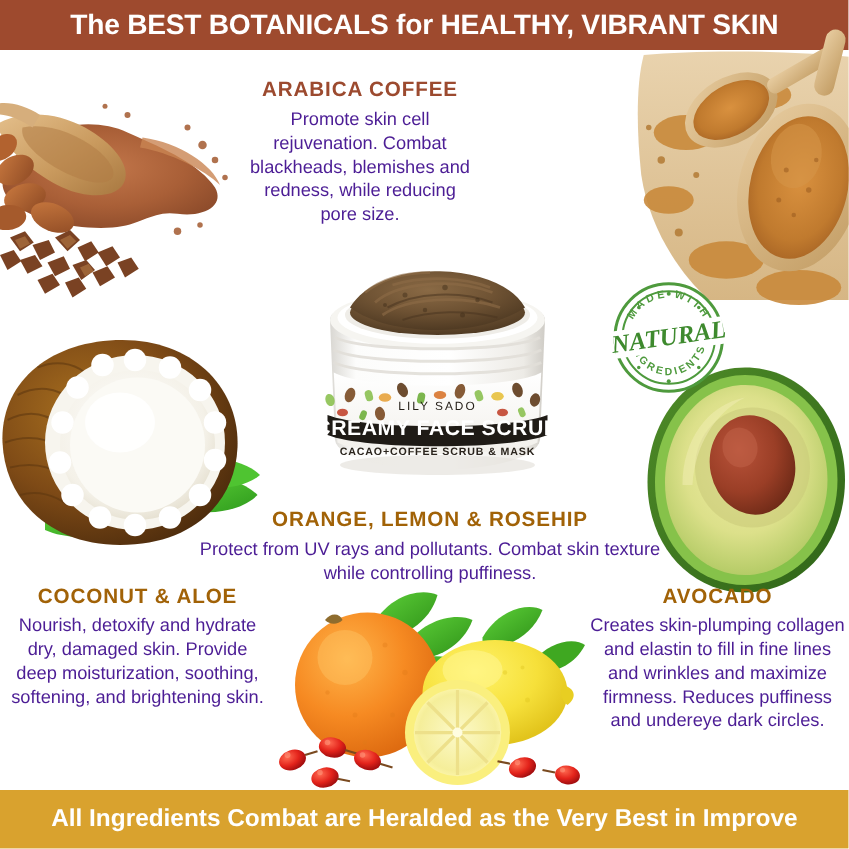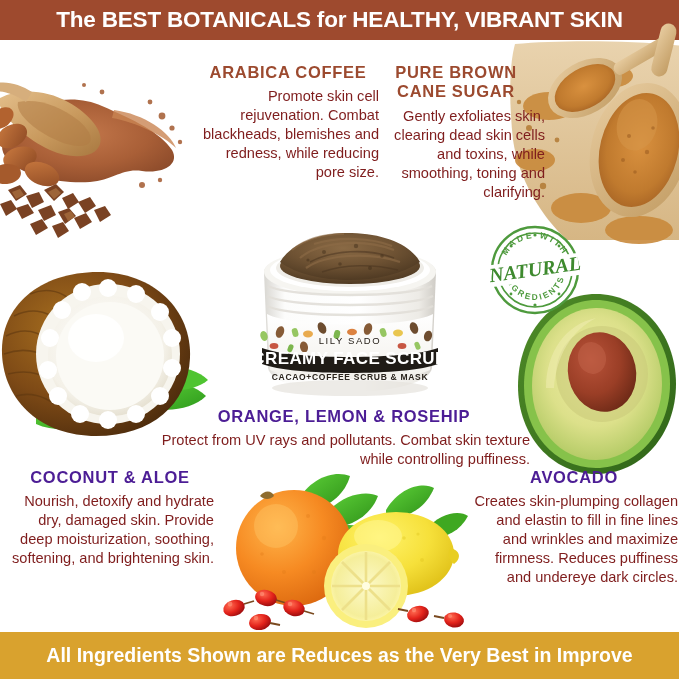--- a/index.html
+++ b/index.html
@@ -10,23 +10,23 @@
   .banner{position:absolute;left:0;width:679px;display:flex;align-items:center;justify-content:center;}
   .banner-top{top:0;height:40px;background:#9E4A2E;text-align:right;}
   .banner-top .txt{color:#fff;font-size:22.5px;font-weight:bold;letter-spacing:-.2px;white-space:nowrap;}
   .banner-bottom{bottom:0;height:47px;background:#D9A22E;}
   .banner-bottom .txt{color:#fff;font-size:19.5px;font-weight:bold;white-space:nowrap;}
   .banner-bottom .u{}
 
   
   .block{position:absolute;text-align:center;}
   .block h3{margin:0 0 5px 0;font-size:16.5px;font-weight:bold;letter-spacing:.7px;line-height:1.18;}
-  .block p{margin:0;font-size:14.6px;line-height:1.30;color:#7f1d1d;text-align:right;}
+  .block p{margin:0;font-size:14.6px;line-height:1.30;color:#4c1d95;}
   .brown h3{color:#9C4A2F;}
-  .green h3{color:#4c1d95;}
+  .green h3{color:#a16207;}
 
   .b-coffee{left:165px;top:63px;width:182px;margin-left:32px;}
   .b-sugar {left:367px;top:63px;width:178px;}
   .b-citrus{left:158px;top:407px;width:372px;}
   .b-coconut{left:6px;top:468px;width:208px;}
   .b-avocado{left:470px;top:468px;width:208px;}
 
   
   .art{position:absolute;}
   svg{display:block;overflow:visible;}
@@ -174,27 +174,20 @@
     </svg>
   </div>
 
   <div class="block brown b-coffee">
     <h3>
       <span>ARABICA COFFEE</span><br>
     </h3>
     <p>Promote skin cell rejuvenation. Combat blackheads, blemishes and redness, while reducing pore size.</p>
   </div>
 
-  <div class="block brown b-sugar">
-    <h3>
-      <span>PURE BROWN</span><br>
-      <span>CANE SUGAR</span>
-    </h3>
-    <p>Gently exfoliates skin, clearing dead skin cells and toxins, while smoothing, toning and clarifying.</p>
-  </div>
 
   <div class="art" style="left:-4px;top:258px;">
     <svg width="216" height="200" viewBox="0 0 216 200">
       <defs>
         <radialGradient id="husk" cx="35%" cy="35%" r="75%">
           <stop offset="0%" stop-color="#A8701F"></stop>
             <stop offset="55%" stop-color="#7E4A16"></stop>
             <stop offset="100%" stop-color="#4A2A0C"></stop>
         </radialGradient>
         <radialGradient id="flesh" cx="45%" cy="40%" r="65%">
@@ -284,21 +277,21 @@
 
       <ellipse cx="92" cy="82" rx="46" ry="48" fill="#C9C878" opacity=".55"></ellipse>
 
       <ellipse cx="92" cy="80" rx="34" ry="40" transform="rotate(-12 92 80)" fill="url(#avPit)"></ellipse>
       <ellipse cx="82" cy="66" rx="14" ry="16" transform="rotate(-12 82 66)" fill="#C2634A" opacity=".5"></ellipse>
 
       <path d="M36 96 C36 60 56 32 86 26 C62 38 46 64 44 96 Z" fill="#F4F0B8" opacity=".45"></path>
     </svg>
   </div>
 
-  <div class="art" style="left:252px;top:228px;">
+  <div class="art" style="left:252px;top:212px;">
     <svg width="196" height="168" viewBox="0 0 196 168">
       <defs>
         <linearGradient id="jarBody" x1="0" y1="0" x2="1" y2="0">
           <stop offset="0%" stop-color="#D9D7D2"></stop>
             <stop offset="12%" stop-color="#FCFCFB"></stop>
           <stop offset="55%" stop-color="#FFFFFF"></stop>
             <stop offset="90%" stop-color="#EDEBE6"></stop>
           <stop offset="100%" stop-color="#CFCCC6"></stop>
         </linearGradient>
         <radialGradient id="scrubG" cx="45%" cy="32%" r="70%">
@@ -515,16 +508,16 @@
     <h3>AVOCADO</h3>
     <p>Creates skin-plumping collagen and elastin to fill in fine lines and wrinkles and maximize firmness. Reduces puffiness and undereye dark circles.</p>
   </div>
 
   <div class="block green b-coconut">
     <h3>COCONUT &amp; ALOE</h3>
     <p>Nourish, detoxify and hydrate dry, damaged skin. Provide deep moisturization, soothing, softening, and brightening skin.</p>
   </div>
 
   <div class="banner banner-bottom">
-    <span class="txt"><span>All Ingredients Shown are Reduces as the </span><span class="u">Very Best</span><span> in Improve</span></span>
+    <span class="txt"><span>All Ingredients Combat are Heralded as the </span><span class="u">Very Best</span><span> in Improve</span></span>
   </div>
 
 </div>
 
 </body></html>

